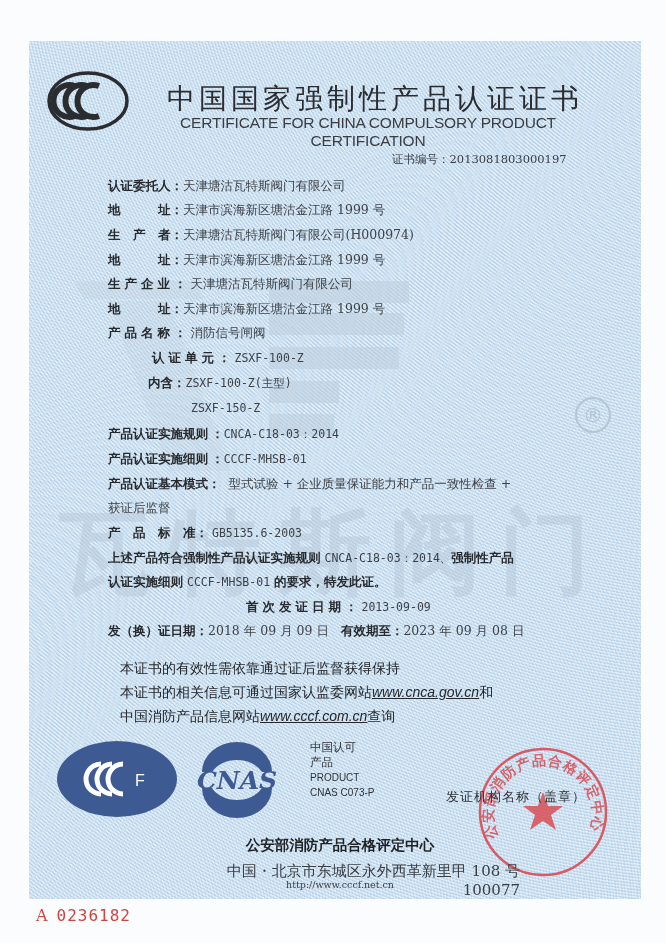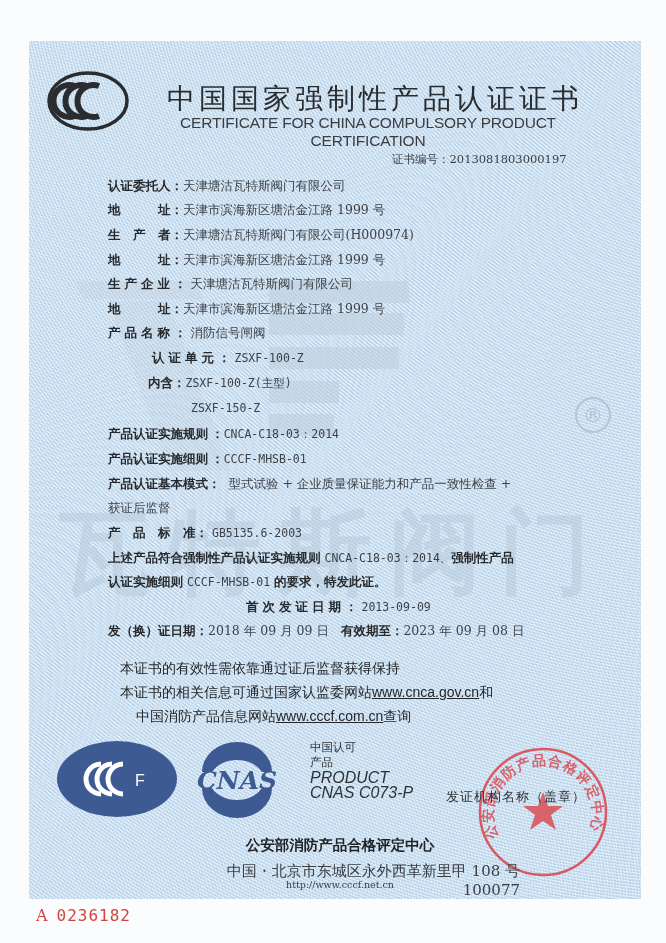--- a/index.html
+++ b/index.html
@@ -43,27 +43,27 @@
   .row { position: absolute; left: 108px; font-size: 12.5px; white-space: nowrap; color: #3a3f45; }
   .row .lbl { font-family: Liberation Serif, serif; font-weight: bold; color: #26292d; display: inline-block; }
   .row .val { color: #3e4248; }
   .row .mono { font-family: "DejaVu Sans Mono", "Liberation Mono", monospace; font-size: 11.5px; }
   .lbl-sp { letter-spacing: 4px; }
   .bold { font-family: "DejaVu Sans", sans-serif; font-weight: bold; color: #26292d; }
   .notice {
     position: absolute; left: 120px; width: 470px; text-align: left;
     font-family: "DejaVu Sans", sans-serif; font-size: 14px; color: #24272b;
   }
-  .notice .link { text-decoration: underline; font-family: "Liberation Sans", sans-serif; }
+  .notice .link { text-decoration: underline; font-family: "Liberation Sans", sans-serif; font-style: italic; }
   .cccf-logo { position: absolute; left: 55px; top: 738px; width: 125px; height: 82px; }
   .cnas-logo { position: absolute; left: 188px; top: 738px; width: 98px; height: 82px; }
   .cnas-info {
     position: absolute; left: 310px; top: 740px; font-size: 11.5px; line-height: 15px; color: #2e3236;
   }
-  .cnas-info .en { font-family: "Liberation Sans", sans-serif; font-size: 16px; font-style: italic; }
+  .cnas-info .en { font-family: "Liberation Sans", sans-serif; font-size: 10px; }
   .issuer-label { position: absolute; left: 446px; top: 788px; font-size: 13px; color: #2e3236; letter-spacing: 1px; }
   .seal { position: absolute; left: 476px; top: 745px; width: 134px; height: 134px; }
   .issuer-name {
     position: absolute; left: 160px; top: 836px; width: 360px; text-align: center;
     font-family: "DejaVu Sans", sans-serif; font-weight: bold; font-size: 14.5px; color: #1e2125;
   }
   .issuer-addr { position: absolute; left: 160px; top: 862px; width: 360px; text-align: right; font-size: 15px; color: #3a3d42; }
   .issuer-addr .zip { margin-left: 26px; }
   .issuer-url { position: absolute; left: 160px; top: 879px; width: 360px; text-align: center; font-size: 9.5px; color: #3a3d42; }
   .serial {
@@ -161,21 +161,21 @@
 </div>
 <div class="row" style="top:623px;">
   <span class="lbl">发（换）证日期：</span><span class="val">2018 年 09 月 09 日</span>
   &nbsp;&nbsp;<span class="lbl">有效期至：</span><span class="val">2023 年 09 月 08 日</span>
 </div>
 
 <div class="notice" style="top:660px;">本证书的有效性需依靠通过证后监督获得保持</div>
 <div class="notice" style="top:684px;">
   <span>本证书的相关信息可通过国家认监委网站</span><span class="link">www.cnca.gov.cn</span><span>和</span>
 </div>
-<div class="notice" style="top:708px;padding-left:16px;">
+<div class="notice" style="top:708px;">
   <span>中国消防产品信息网站</span><span class="link">www.cccf.com.cn</span><span>查询</span>
 </div>
 
 <svg class="cccf-logo" viewBox="0 0 125 82">
   <ellipse cx="62" cy="41" rx="60" ry="38" fill="#3e5a93"></ellipse>
   <path d="M46 26 A15 15 0 1 0 46 56" fill="none" stroke="#ffffff" stroke-width="5"></path>
   <path d="M57 26 A15 15 0 1 0 57 56" fill="none" stroke="#ffffff" stroke-width="5"></path>
   <path d="M68 26 A15 15 0 1 0 68 56" fill="none" stroke="#ffffff" stroke-width="5"></path>
   <text x="80" y="48" font-family="Liberation Sans, sans-serif" font-size="16" fill="#ffffff">F</text>
 </svg>

